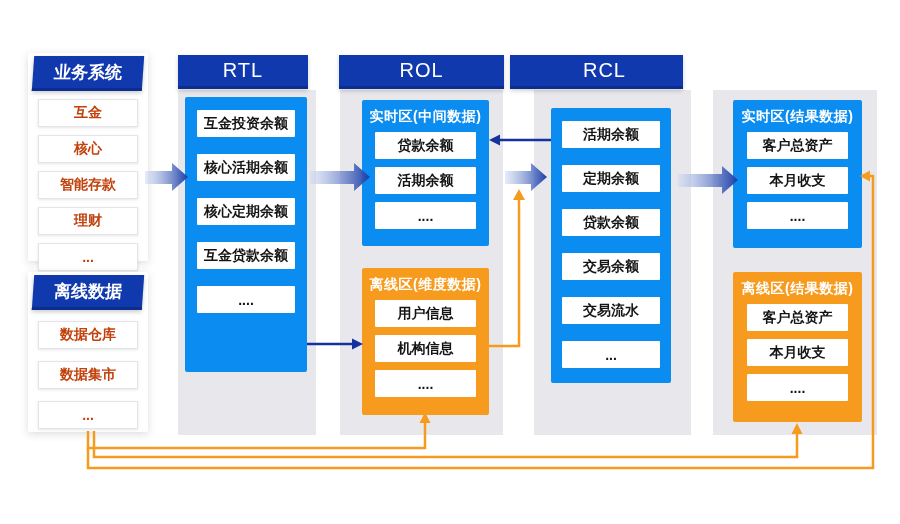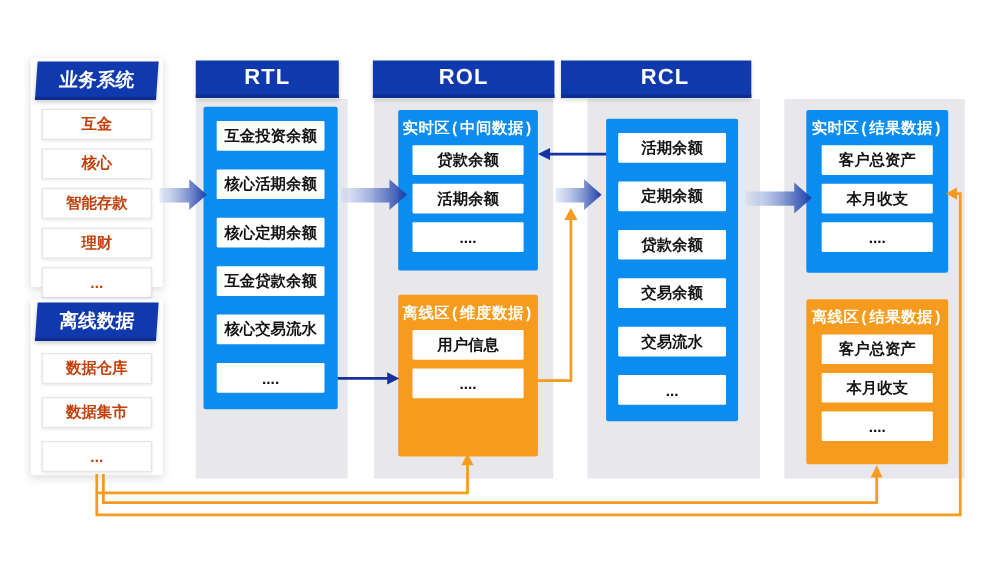--- a/index.html
+++ b/index.html
@@ -3,21 +3,21 @@
 <meta charset="utf-8">
 <style>
   html,body{margin:0;padding:0;background:#ffffff;}
   .canvas{
     position:relative;width:900px;height:524px;background:#ffffff;overflow:hidden;
     font-family:"Liberation Sans","DejaVu Sans",sans-serif;
   }
   .col-bg{position:absolute;top:90px;height:345px;background:#e8e8ec;z-index:1;}
   .col-header{
     position:absolute;top:55px;height:31px;background:#1139ae;color:#fff;
-    font-weight:bold;font-size:20px;letter-spacing:1px;display:flex;align-items:center;
+    font-weight:normal;font-size:20px;letter-spacing:1px;display:flex;align-items:center;
     justify-content:center;border-bottom:3px solid #0c2d8e;z-index:2;
     box-shadow:0 2px 4px rgba(0,0,0,.18);
   }
   .src-card{
     position:absolute;left:28px;width:120px;background:#fff;z-index:2;border-radius:2px;
     box-shadow:0 2px 8px rgba(60,60,80,.18);
   }
   .src-header{
     height:32px;margin:3px 5px 0 5px;background:#1139ae;color:#fff;font-weight:bold;
     font-size:17px;display:flex;align-items:center;justify-content:center;
@@ -27,21 +27,20 @@
     height:26px;margin:8px 10px 0 10px;background:#fff;border:1px solid #e3e3e8;
     box-shadow:0 1px 3px rgba(0,0,0,.10);display:flex;align-items:center;justify-content:center;
     font-size:14px;font-weight:bold;color:#c2410c;
   }
   .block{position:absolute;z-index:2;border-radius:2px;}
   .block.blue{background:#0a8cf0;}
   .block.orange{background:#f79b1e;}
   .block-title{
     color:#fff;font-weight:bold;font-size:14px;text-align:center;padding:8px 0 6px 0;
     letter-spacing:0.5px;
-    font-family:Liberation Mono, monospace;
   }
   .bitem{
     background:#fff;height:27px;display:flex;align-items:center;justify-content:center;
     font-size:14px;font-weight:bold;color:#141414;border-radius:1px;
   }
   .pad-list{padding:13px 12px 0 12px;}
   .pad-list .bitem{margin-bottom:17px;}
   .sub-list{padding:0 13px;}
   .sub-list .bitem{margin-bottom:8px;}
   .arrow-layer{position:absolute;left:0;top:0;z-index:3;pointer-events:none;}
@@ -74,37 +73,37 @@
     <div class="src-item" style="margin-top:11px;">数据仓库</div>
     <div class="src-item" style="margin-top:12px;">数据集市</div>
     <div class="src-item" style="margin-top:12px;">...</div>
   </div>
 
   <div class="block blue pad-list" style="left:185px;top:97px;width:122px;height:275px;box-sizing:border-box;">
     <div class="bitem">互金投资余额</div>
     <div class="bitem">核心活期余额</div>
     <div class="bitem">核心定期余额</div>
     <div class="bitem">互金贷款余额</div>
-    <div class="bitem">核心交易流水</div>
     <div class="bitem">....</div>
   </div>
 
   <div class="block blue" style="left:362px;top:100px;width:127px;height:146px;box-sizing:border-box;">
     <div class="block-title">实时区(中间数据)</div>
     <div class="sub-list">
       <div class="bitem">贷款余额</div>
       <div class="bitem">活期余额</div>
       <div class="bitem">....</div>
     </div>
   </div>
 
   <div class="block orange" style="left:362px;top:268px;width:127px;height:147px;box-sizing:border-box;">
     <div class="block-title">离线区(维度数据)</div>
     <div class="sub-list">
       <div class="bitem">用户信息</div>
+      <div class="bitem">机构信息</div>
       <div class="bitem">....</div>
     </div>
   </div>
 
   <div class="block blue pad-list" style="left:551px;top:108px;width:120px;height:275px;box-sizing:border-box;padding-left:11px;padding-right:11px;">
     <div class="bitem">活期余额</div>
     <div class="bitem">定期余额</div>
     <div class="bitem">贷款余额</div>
     <div class="bitem">交易余额</div>
     <div class="bitem">交易流水</div>

